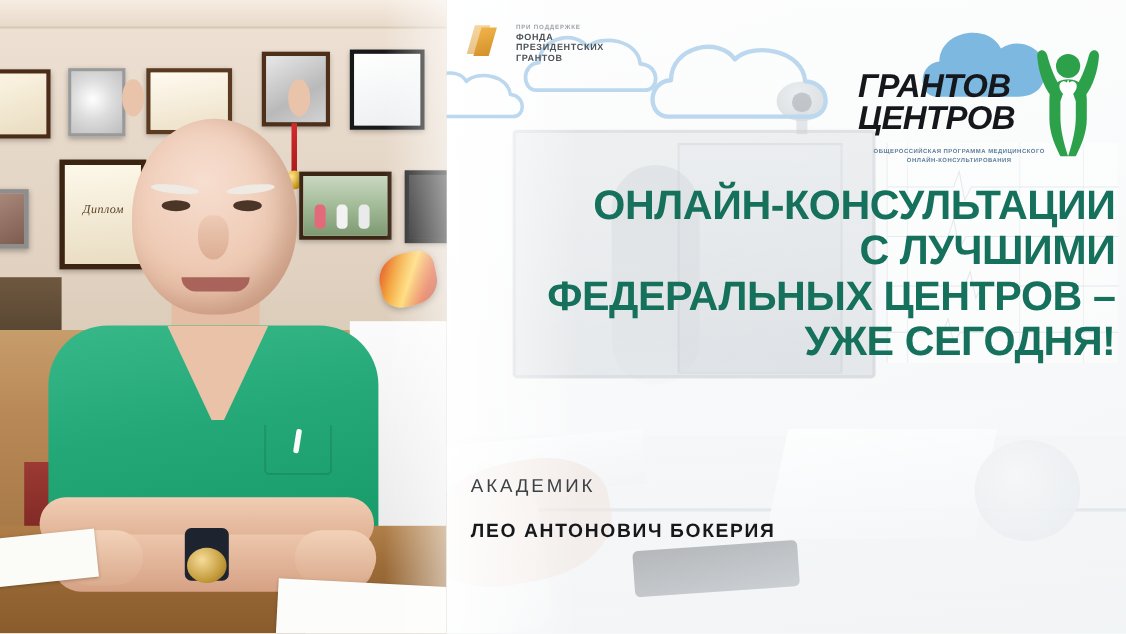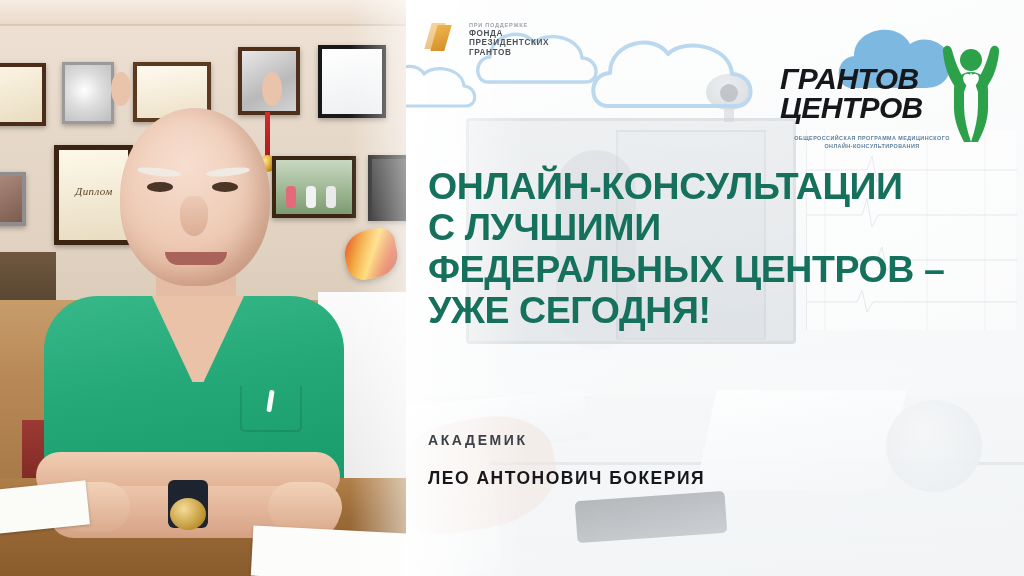--- a/index.html
+++ b/index.html
@@ -316,28 +316,28 @@
     position:absolute; left:12px; top:116px; width:160px;
     font-size:5.4px; font-weight:700; letter-spacing:.45px; line-height:1.55;
     color:#5d7f9c; text-align:center; text-transform:uppercase;
   }
   .brand-figure { position:absolute; left:160px; top:18px; }
 
   
   .headline {
     position:absolute; left:22px; top:166px; width:586px;
     font-size:37.5px; font-weight:800; line-height:1.105;
-    letter-spacing:-.4px; color:#15705c; text-transform:uppercase;
+    letter-spacing:-.4px; color:#15705c; text-transform:uppercase;text-align:right;
   }
   .headline span { display:block; white-space:nowrap; }
 
   
   .attrib { position:absolute; left:22px; top:432px; }
   .attrib .role {
-    font-size:14px; letter-spacing:2.6px; color:#3c4146; font-weight:700;
+    font-size:17px; letter-spacing:2.6px; color:#3c4146; font-weight:400;
     text-transform:uppercase;
   }
   .attrib .name {
     font-size:17.5px; letter-spacing:1.5px; color:#16181b; font-weight:700;
     margin-top:20px; text-transform:uppercase;
   }
 
   
   .site-url {
     position:absolute; right:24px; bottom:24px;

